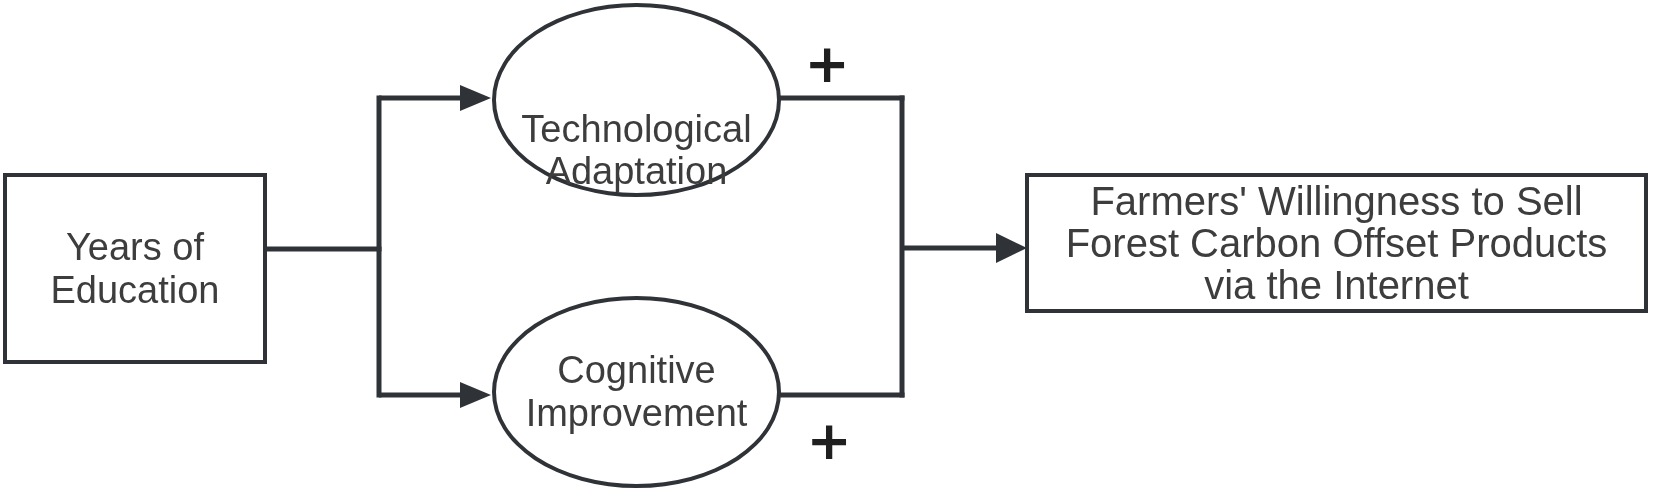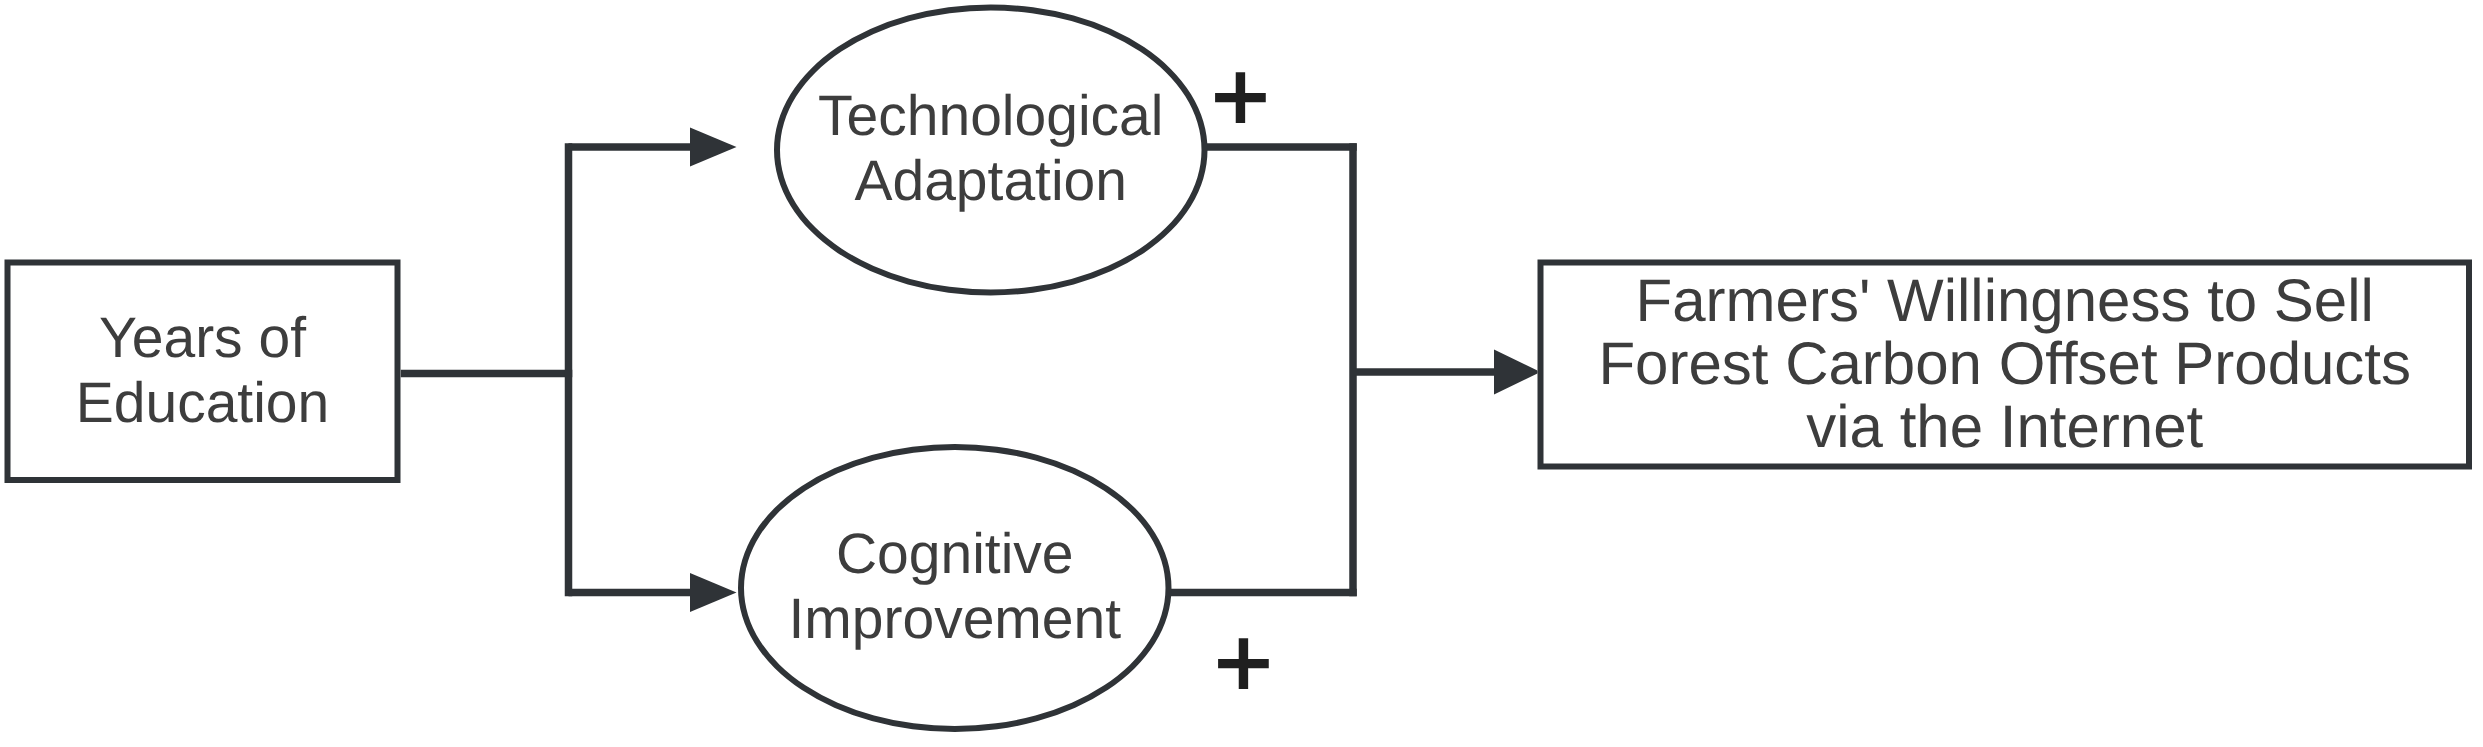--- a/index.html
+++ b/index.html
@@ -48,22 +48,22 @@
     white-space:pre-line;
     text-align:center;
     color:var(--text);
     font-size:38px;
     line-height:1.12;
   }
   #node-dependent .node-label{
     font-size:40px;
     line-height:1.05;
   }
-  #node-independent{left:3px;top:173px;width:264px;height:149px;}
-  #node-mediator-top{left:516px;top:3px;width:289px;height:194px;}
+  #node-independent{left:3px;top:173px;width:264px;height:191px;}
+  #node-mediator-top{left:492px;top:3px;width:289px;height:194px;align-items:flex-end;}
   #node-mediator-bottom{left:492px;top:296px;width:289px;height:192px;justify-content:center;}
   #node-dependent{left:1025px;top:173px;width:623px;height:140px;}
   .plus{
     position:absolute;
     transform:translate(-50%,-50%);
     font-family:"DejaVu Sans","Liberation Sans",sans-serif;
     font-weight:700;
     font-size:54px;
     color:var(--plus);
     line-height:1;

